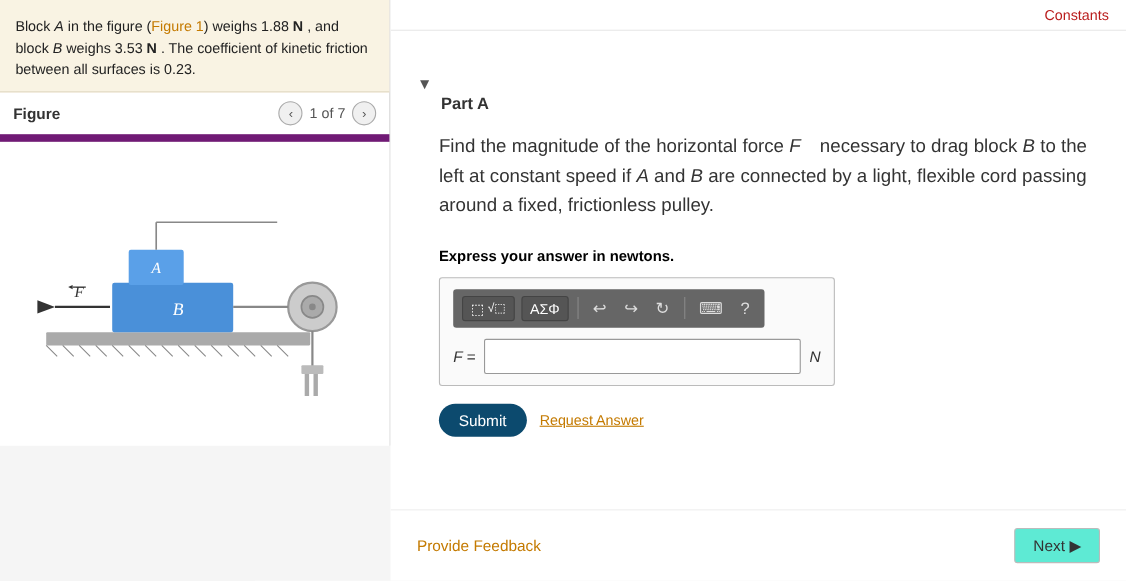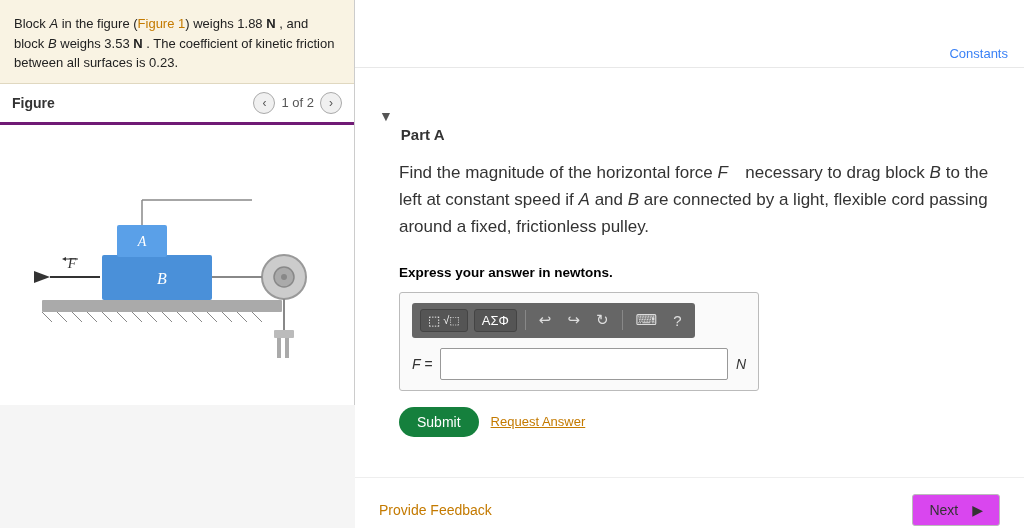--- a/index.html
+++ b/index.html
@@ -42,21 +42,21 @@
       display: flex;
       flex-direction: column;
       padding: 0;
     }
 
     .figure-header {
       display: flex;
       align-items: center;
       justify-content: space-between;
       padding: 8px 12px;
-      border-bottom: 3px solid #701a75;
+      border-bottom: 7px solid #701a75;
     }
 
     .figure-title {
       font-weight: bold;
       font-size: 14px;
       color: #333;
     }
 
     .figure-nav {
       display: flex;
@@ -100,25 +100,24 @@
 
     .constants-bar {
       display: flex;
       justify-content: flex-end;
       padding: 6px 16px;
       border-bottom: 1px solid #e8e8e8;
       background: #fff;
     }
 
     .constants-link {
-      color: #3b82f6;
+      color: #b91c1c;
       font-size: 13px;
       text-decoration: none;
       cursor: pointer;
-      margin-top: 40px;
     }
 
     .content-area {
       padding: 20px 24px;
       flex: 1;
     }
 
     .part-header {
       display: flex;
       align-items: center;
@@ -235,21 +234,21 @@
 
     .action-row {
       display: flex;
       align-items: center;
       gap: 12px;
       padding-left: 20px;
       margin-bottom: 20px;
     }
 
     .submit-btn {
-      background: #15803d;
+      background: #0c4a6e;
       color: #fff;
       border: none;
       padding: 7px 18px;
       font-size: 14px;
       border-radius: 15px;
       cursor: pointer;
     }
 
     .request-answer-link {
       color: #c47a00;
@@ -268,48 +267,48 @@
 
     .provide-feedback-link {
       color: #c47a00;
       font-size: 14px;
       text-decoration: none;
       cursor: pointer;
       text-align: center;
     }
 
     .next-btn {
-      background: #d946ef;
+      background: #5eead4;
       border: 1px solid #bbb;
       padding: 7px 16px;
       font-size: 14px;
       border-radius: 3px;
       cursor: pointer;
       color: #333;
       display: flex;
       align-items: center;
-      gap: 14px;
+      gap: 4px;
     }
   </style>
 </head>
 <body>
 
 <div class="left-panel">
   <div class="problem-text">
     Block <i>A</i> in the figure (<a href="#">Figure 1</a>) weighs 1.88 <b>N</b> , and
     block <i>B</i> weighs 3.53 <b>N</b> . The coefficient of kinetic friction
     between all surfaces is 0.23.
   </div>
 
   <div class="figure-section">
     <div class="figure-header">
       <span class="figure-title">Figure</span>
       <div class="figure-nav">
         <button class="nav-btn">‹</button>
-        <span>1 of 2</span>
+        <span>1 of 7</span>
         <button class="nav-btn">›</button>
       </div>
     </div>
 
     <div class="figure-image-area">
 
       <svg width="310" height="190" viewBox="0 0 310 190">
 
         <rect x="20" y="130" width="240" height="12" fill="#aaa" rx="1"></rect>
 

